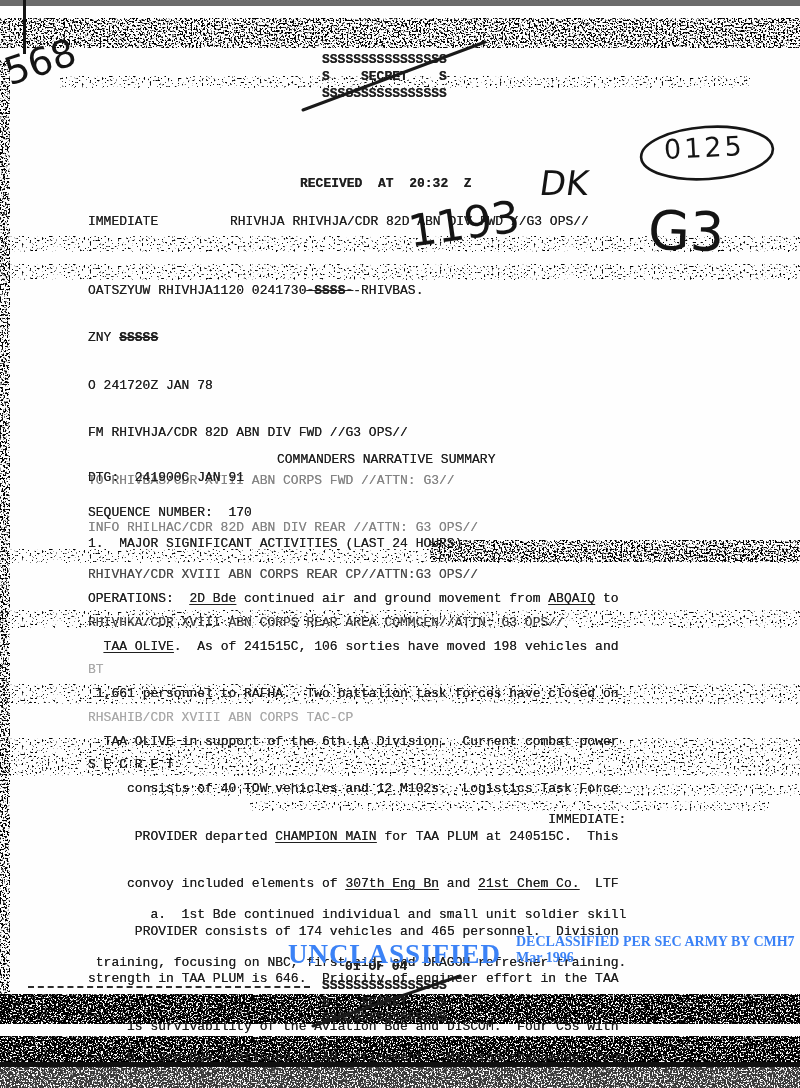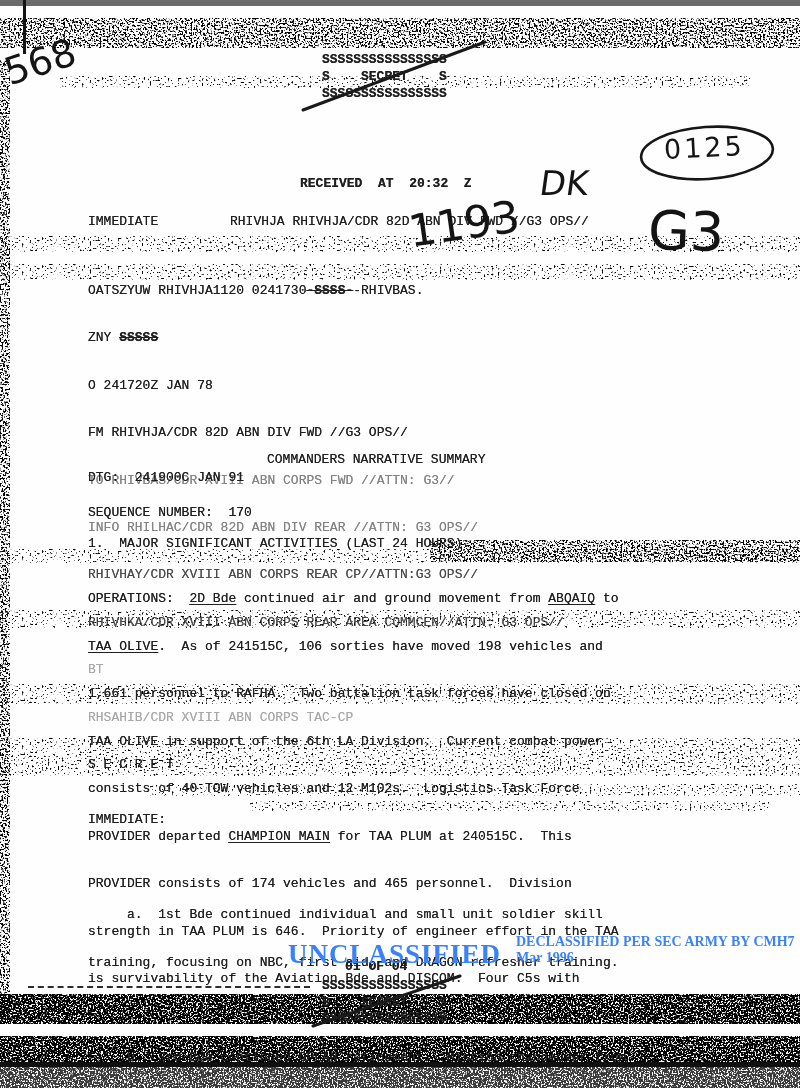--- a/index.html
+++ b/index.html
@@ -4,21 +4,21 @@
 <style>
   html,body { margin:0; padding:0; background:#888; }
   .page { width:800px; height:1088px; position:relative; background:#fefefe; overflow:hidden; }
   .abs { position:absolute; }
   .mono { font-family:"Liberation Mono","DejaVu Sans Mono",monospace; font-size:13px; color:#1f1f1f;
           white-space:pre; text-shadow:0 0 0.6px rgba(25,25,25,0.85); z-index:4; }
   .bold { font-weight:bold; }
   .u { text-decoration:underline; text-underline-offset:2px; }
   .strike { text-decoration:line-through; font-weight:bold; }
   .fade1 { opacity:.8; } .fade2 { opacity:.55; } .fade3 { opacity:.38; }
-  .para div { line-height:17.5px; }
+  .para div { line-height:17.5px;text-align:right; }
   .routing div { line-height:17.4px; }
   .hw { font-family:"DejaVu Sans",sans-serif; color:#141414; z-index:6; }
   .serif { font-family:"Liberation Serif","DejaVu Serif",serif; color:#3b82f6; z-index:5; }
   .noise { z-index:2; }
   .inkline { z-index:7; }
   .topbar { left:0; top:0; width:800px; height:6px; background:#6b6b6b; }
   .penline { left:23px; top:0; width:3px; height:54px; background:#141414; }
   .dashline { left:28px; top:986px; width:282px; border-top:2px dashed #2c2c2c; }
   .darkline { left:0; top:1062px; width:800px; height:5px; background:#101010; }
   .darkband { left:0; top:1067px; width:800px; height:21px; background:#3a3a3a; }
@@ -116,32 +116,33 @@
     <div>FM RHIVHJA/CDR 82D ABN DIV FWD //G3 OPS//</div>
     <div class="fade2">TO RHIVBAS/CDR XVIII ABN CORPS FWD //ATTN: G3//</div>
     <div class="fade2">INFO RHILHAC/CDR 82D ABN DIV REAR //ATTN: G3 OPS//</div>
     <div class="fade1">RHIVHAY/CDR XVIII ABN CORPS REAR CP//ATTN:G3 OPS//</div>
     <div class="fade1">RHIVHKA/CDR XVIII ABN CORPS REAR AREA COMMCEN//ATTN: G3 OPS//</div>
     <div class="fade3">BT</div>
     <div class="fade3">RHSAHIB/CDR XVIII ABN CORPS TAC-CP</div>
     <div>S E C R E T</div>
   </div>
 
-  <div class="abs mono" style="left:267px;top:452px">COMMANDERS NARRATIVE SUMMARY</div>
+  <div class="abs mono" style="left:277px;top:452px">COMMANDERS NARRATIVE SUMMARY</div>
   <div class="abs mono" style="left:88px;top:470px">DTG:  241900C JAN 91</div>
   <div class="abs mono" style="left:88px;top:505px">SEQUENCE NUMBER:  170</div>
   <div class="abs mono" style="left:88px;top:536px">1.  MAJOR SIGNIFICANT ACTIVITIES (LAST 24 HOURS):</div>
 
   <div class="abs mono para" style="left:88px;top:560px">
     <div><span>OPERATIONS:  </span><span class="u">2D Bde</span><span> continued air and ground movement from </span><span class="u">ABQAIQ</span><span> to</span></div>
     <div><span class="u">TAA OLIVE</span><span>.  As of 241515C, 106 sorties have moved 198 vehicles and</span></div>
     <div>1,661 personnel to RAFHA.  Two battalion task forces have closed on</div>
     <div>TAA OLIVE in support of the 6th LA Division.  Current combat power</div>
     <div>consists of 40 TOW vehicles and 12 M102s.  Logistics Task Force</div>
     <div><span>PROVIDER departed </span><span class="u">CHAMPION MAIN</span><span> for TAA PLUM at 240515C.  This</span></div>
+    <div><span>convoy included elements of </span><span class="u">307th Eng Bn</span><span> and </span><span class="u">21st Chem Co.</span><span>  LTF</span></div>
     <div>PROVIDER consists of 174 vehicles and 465 personnel.  Division</div>
     <div>strength in TAA PLUM is 646.  Priority of engineer effort in the TAA</div>
     <div>is survivability of the Aviation Bde and DISCOM.  Four C5s with</div>
     
   </div>
 
   <div class="abs mono para" style="left:88px;top:781px">
     <div>IMMEDIATE:</div>
     <div>&nbsp;</div>
     <div>     a.  1st Bde continued individual and small unit soldier skill</div>

